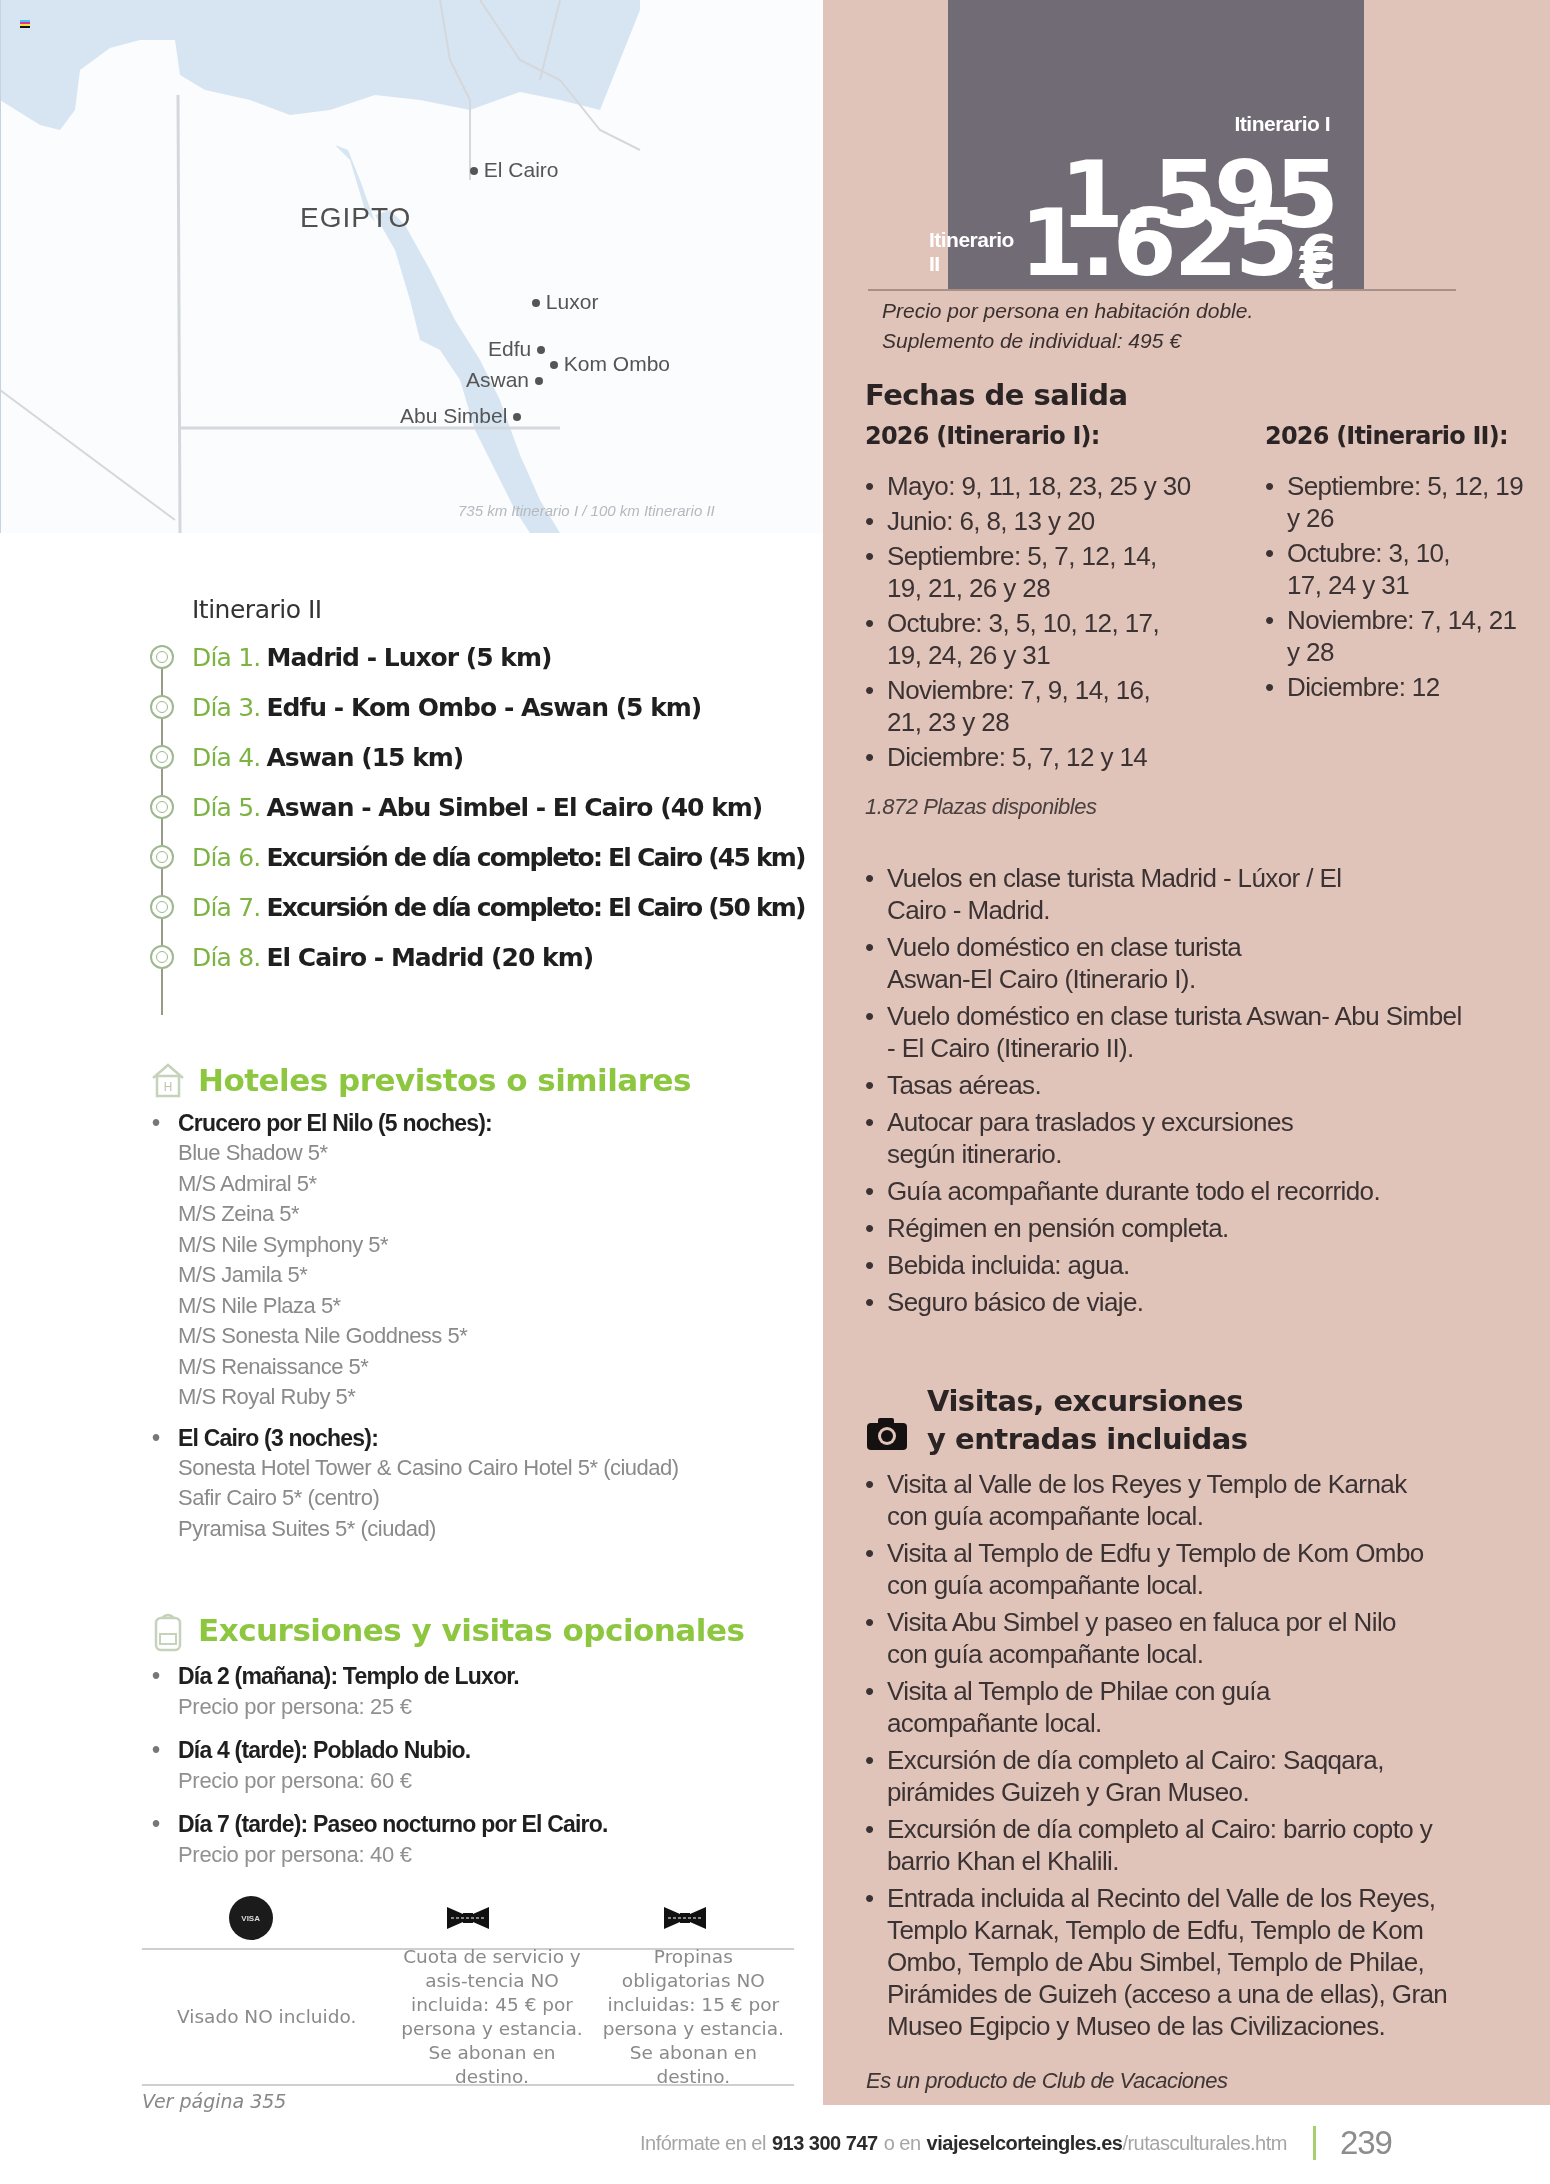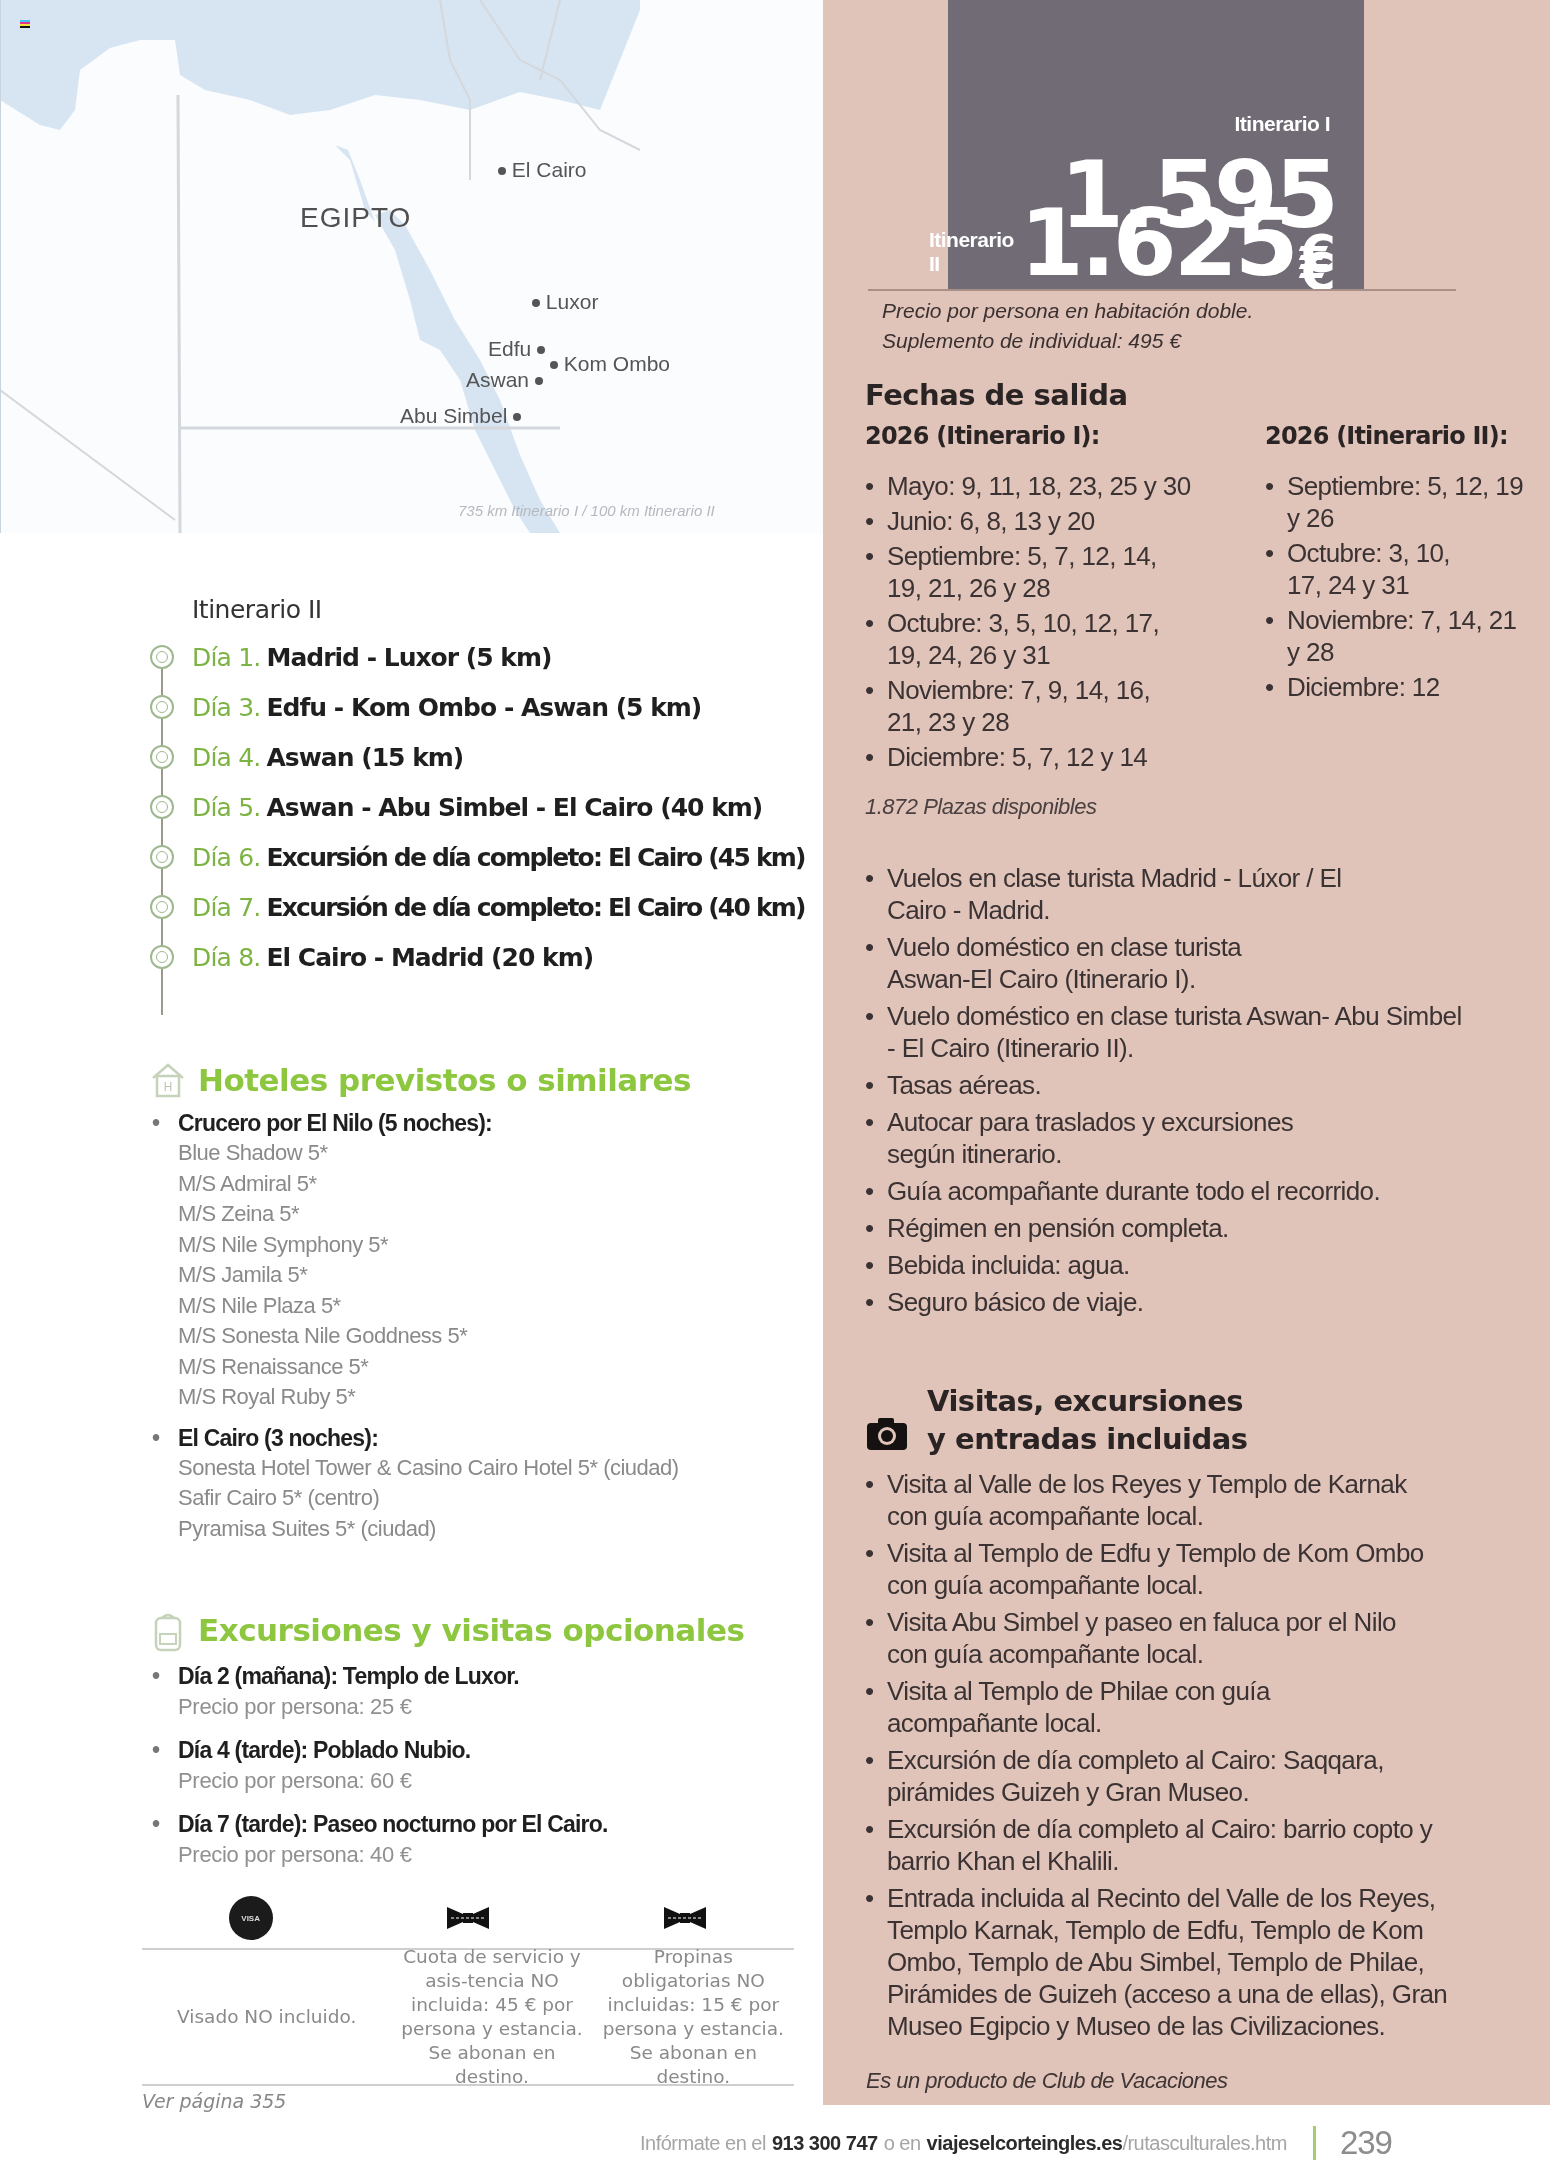--- a/index.html
+++ b/index.html
@@ -115,21 +115,21 @@
     <path d="M0,0 L0,533" stroke="#c9d3de" stroke-width="2" fill="none"></path>
   </svg>
   <div class="reg-mark">
     <i style="background:#3cc7f0"></i>
       <i style="background:#e6338f"></i>
       <i style="background:#f3e23a"></i>
       <i style="background:#111"></i>
   </div>
   <div class="map-country">EGIPTO</div>
 
-  <div class="map-label" style="left:470px;top:158px;padding-left:28px;">
+  <div class="map-label" style="left:470px;top:158px;">
     <span class="city-dot"></span>
     <span>El Cairo</span>
   </div>
   <div class="map-label" style="left:532px;top:290px;">
     <span class="city-dot"></span>
     <span>Luxor</span>
   </div>
   <div class="map-label" style="left:488px;top:337px;">
     <span>Edfu</span>
     <span class="city-dot"></span>
@@ -261,21 +261,21 @@
     <span class="day-text">Aswan - Abu Simbel - El Cairo (40 km)</span>
   </div>
   <div class="day-row">
     <span class="day-icon"></span>
     <span class="day-num">Día 6.</span>
     <span class="day-text" style="letter-spacing:-1.8px">Excursión de día completo: El Cairo (45 km)</span>
   </div>
   <div class="day-row">
     <span class="day-icon"></span>
     <span class="day-num">Día 7.</span>
-    <span class="day-text" style="letter-spacing:-1.8px">Excursión de día completo: El Cairo (40 km)</span>
+    <span class="day-text" style="letter-spacing:-1.8px">Excursión de día completo: El Cairo (50 km)</span>
   </div>
   <div class="day-row">
     <span class="day-icon"></span>
     <span class="day-num">Día 8.</span>
     <span class="day-text">El Cairo - Madrid (20 km)</span>
   </div>
 </div>
 
 <div class="hotels">
   <div class="green-head">

